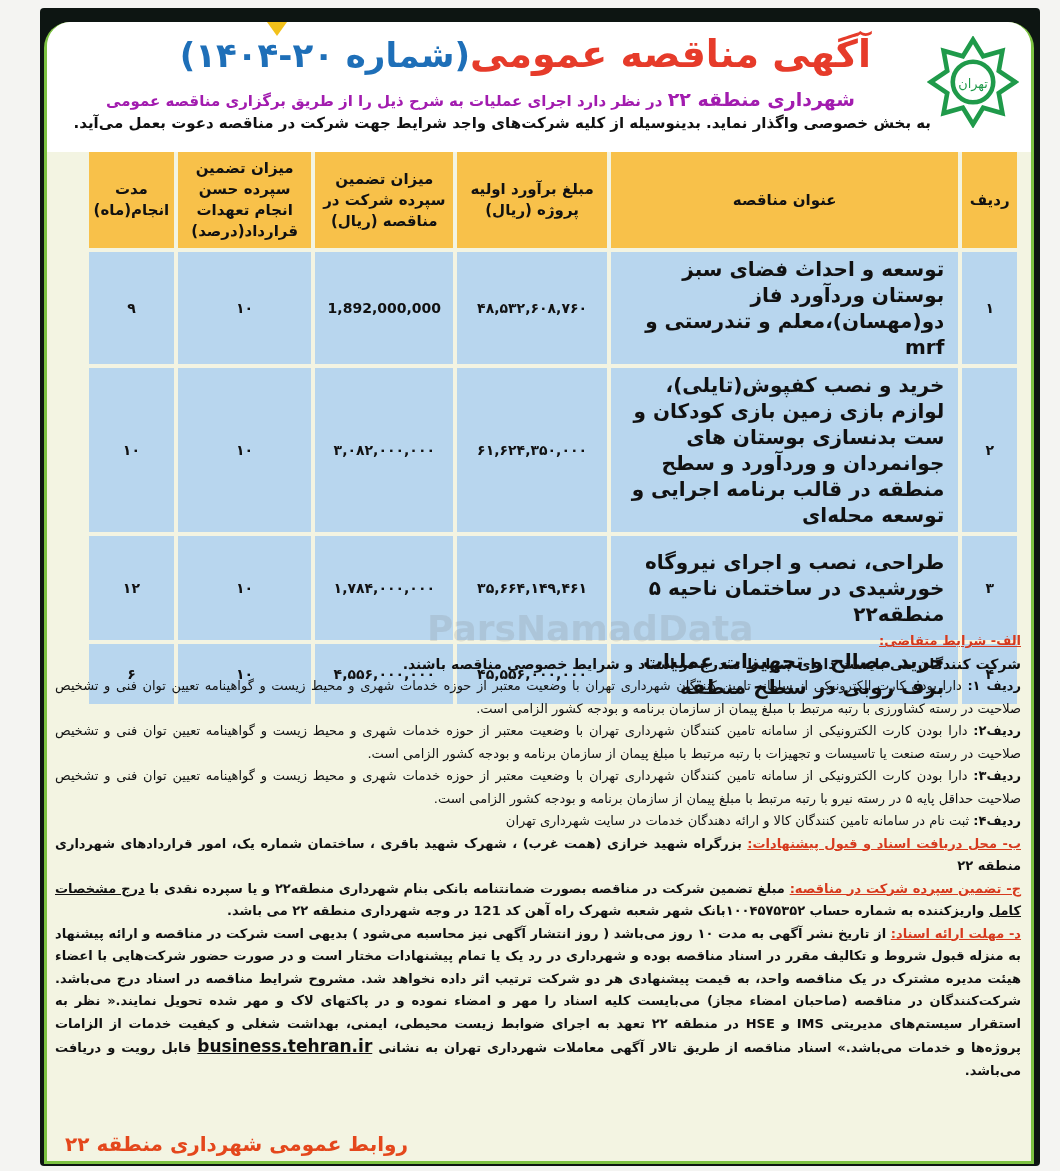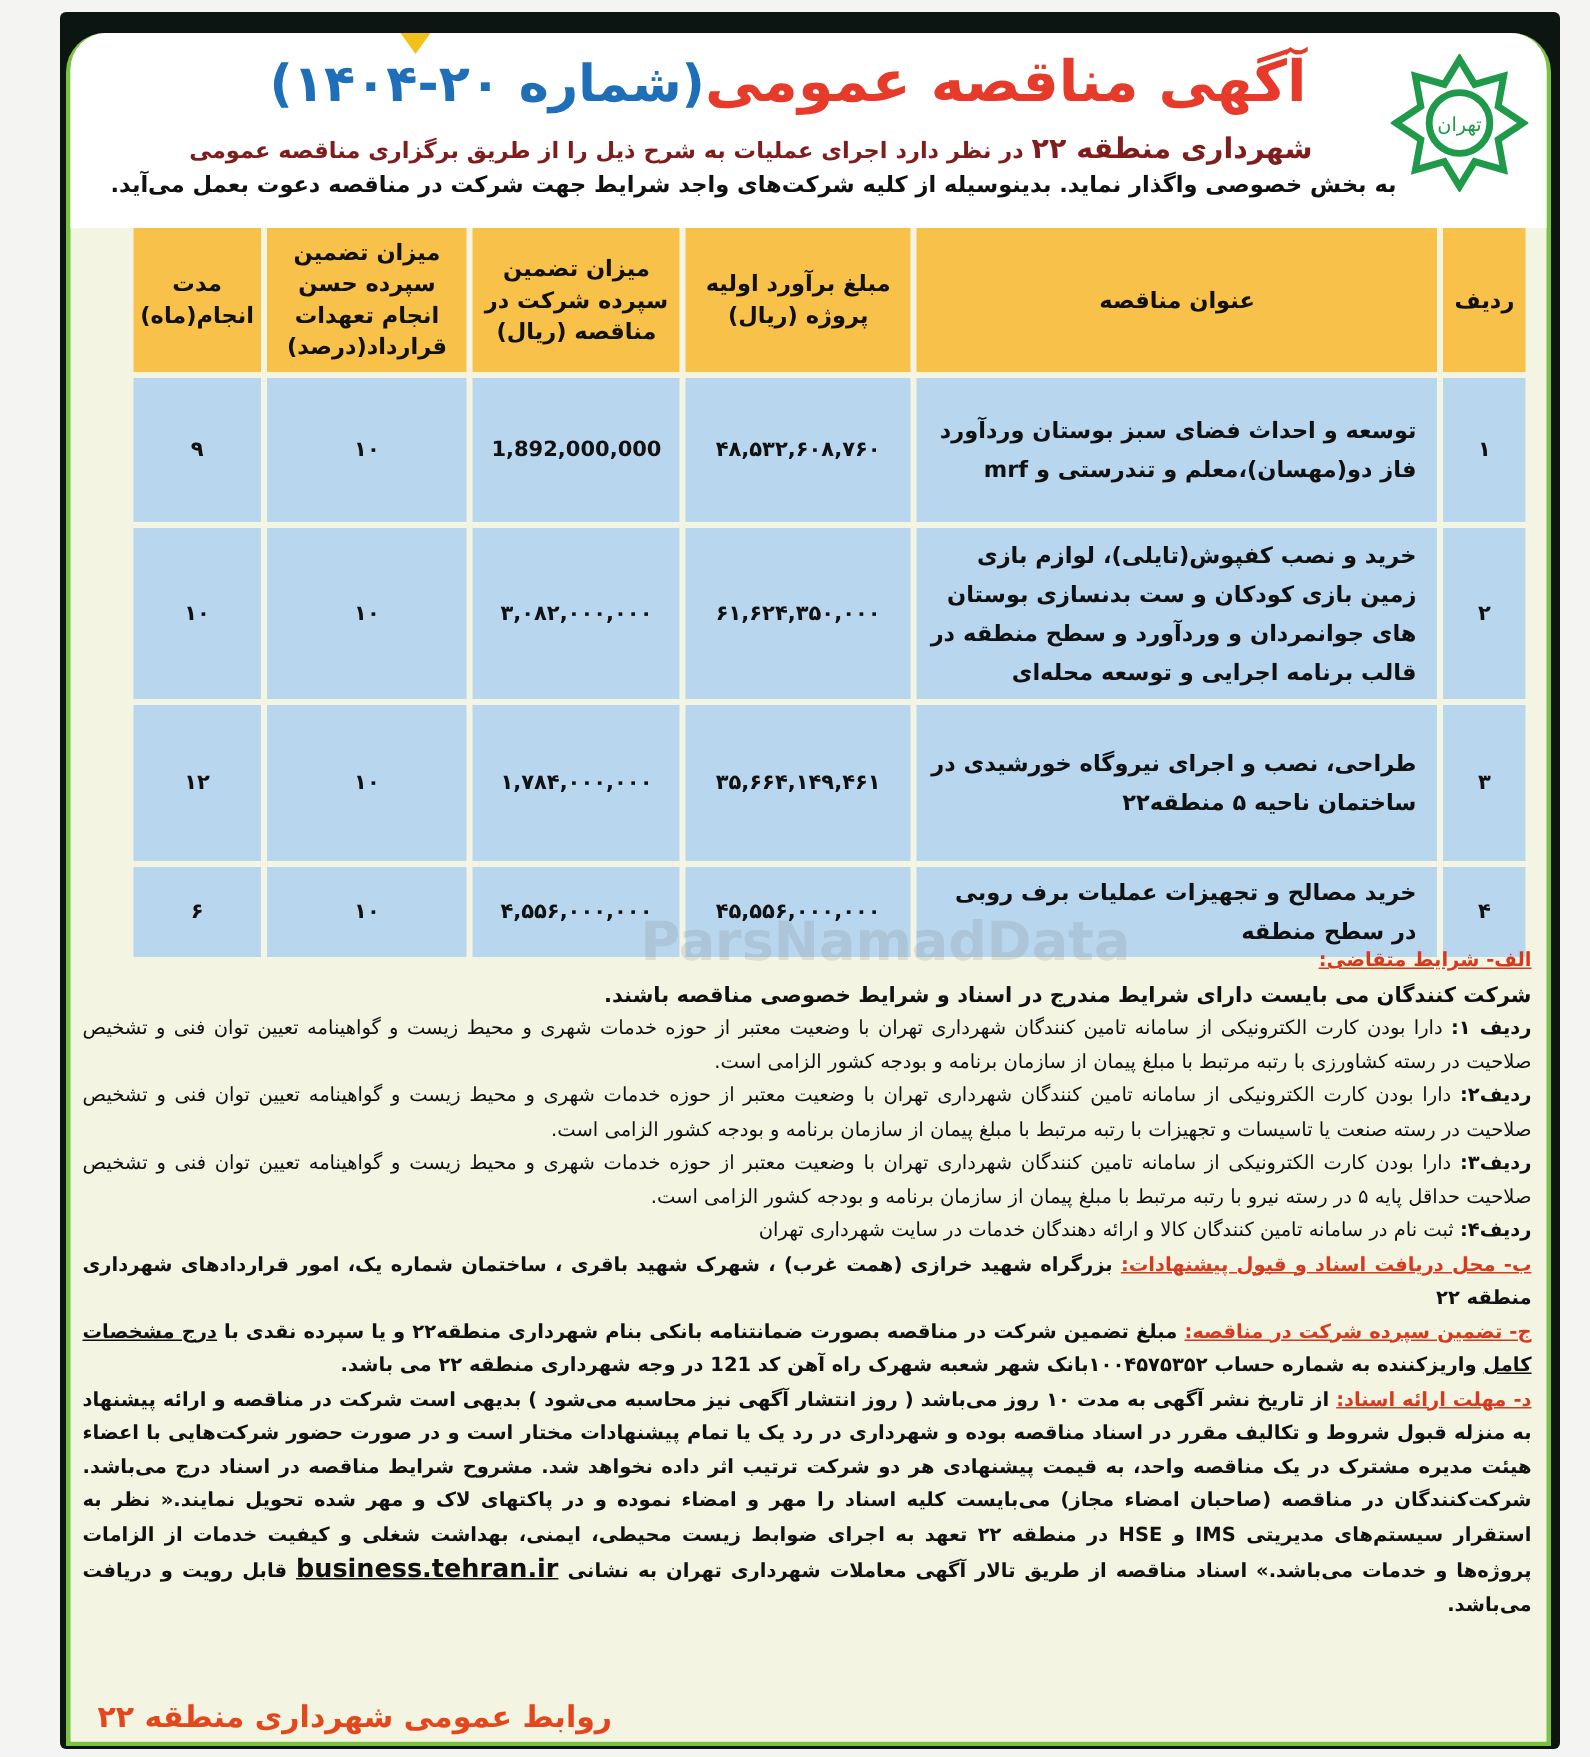--- a/index.html
+++ b/index.html
@@ -19,35 +19,35 @@
     }
     .panel-top { position:absolute; left:0; right:0; top:0; height:130px; background:#ffffff; border-top-left-radius: 24px; border-top-right-radius: 24px; }
     .pointer { position:absolute; left:220px; top:0; width:0; height:0; border-left:10px solid transparent; border-right:10px solid transparent; border-top:14px solid #f2c11b; }
     .logo { position:absolute; right:12px; top:14px; width:92px; height:92px; }
     .title {
       position:absolute; right:160px; top:10px; font-size:38px; font-weight:bold; white-space:nowrap;
       font-family:"DejaVu Sans", sans-serif;
     }
     .title .t1 { color:#e63b2a; }
     .title .t2 { color:#1e6fb8; font-size:34px; }
-    .intro { position:absolute; right:156px; top:64px; font-size:15px; font-weight:bold; color:#7f1d1d; line-height:26px; white-space:nowrap; }
+    .intro { position:absolute; right:176px; top:64px; font-size:15px; font-weight:bold; color:#a21caf; line-height:26px; white-space:nowrap; }
     .intro b { font-size:19px; }
     .intro2 { position:absolute; right:100px; top:92px; font-size:15px; font-weight:bold; color:#111; white-space:nowrap; }
     table.tender {
       position:absolute; right:10px; top:126px; width:936px; border-collapse:separate; border-spacing:4px;
       direction: rtl;
     }
     table.tender th {
       background:#f8c14a; color:#111; font-size:15px; font-weight:bold; height:92px; padding:2px 4px;
       text-align:center; line-height:21px;
     }
     table.tender td {
       background:#b8d6ee; color:#111; font-size:14px; font-weight:bold; text-align:center; padding:4px 6px;
     }
-    table.tender td.title-cell { text-align:right; font-size:15px; line-height:26px; padding-right:14px; }
+    table.tender td.title-cell { text-align:right; font-size:20px; line-height:26px; padding-right:14px; }
     .r1 td { height:88px; } .r2 td { height:106px; } .r3 td { height:96px; } .r4 td { height:44px; }
     .num { direction:ltr; unicode-bidi:embed; font-size:14px; }
     .body-text { position:absolute; right:10px; left:8px; top:608px; font-size:13px; color:#111; line-height:22.5px; text-align:justify; direction:rtl; }
     .sec-title { color:#d63a1e; font-weight:bold; text-decoration:underline; }
     .bold { font-weight:bold; }
     .link { font-weight:bold; font-size:17px; text-decoration:underline; direction:ltr; unicode-bidi:embed; }
     .footer-sig { position:absolute; left:18px; top:1110px; color:#e4471c; font-size:20px; font-weight:bold; white-space:nowrap; direction:rtl; }
     .watermark { position:absolute; left:380px; top:586px; font-size:36px; color:rgba(120,120,120,0.18); font-weight:bold; direction:ltr; font-family:"DejaVu Sans", sans-serif; }
     p { margin:0; }
   </style>

